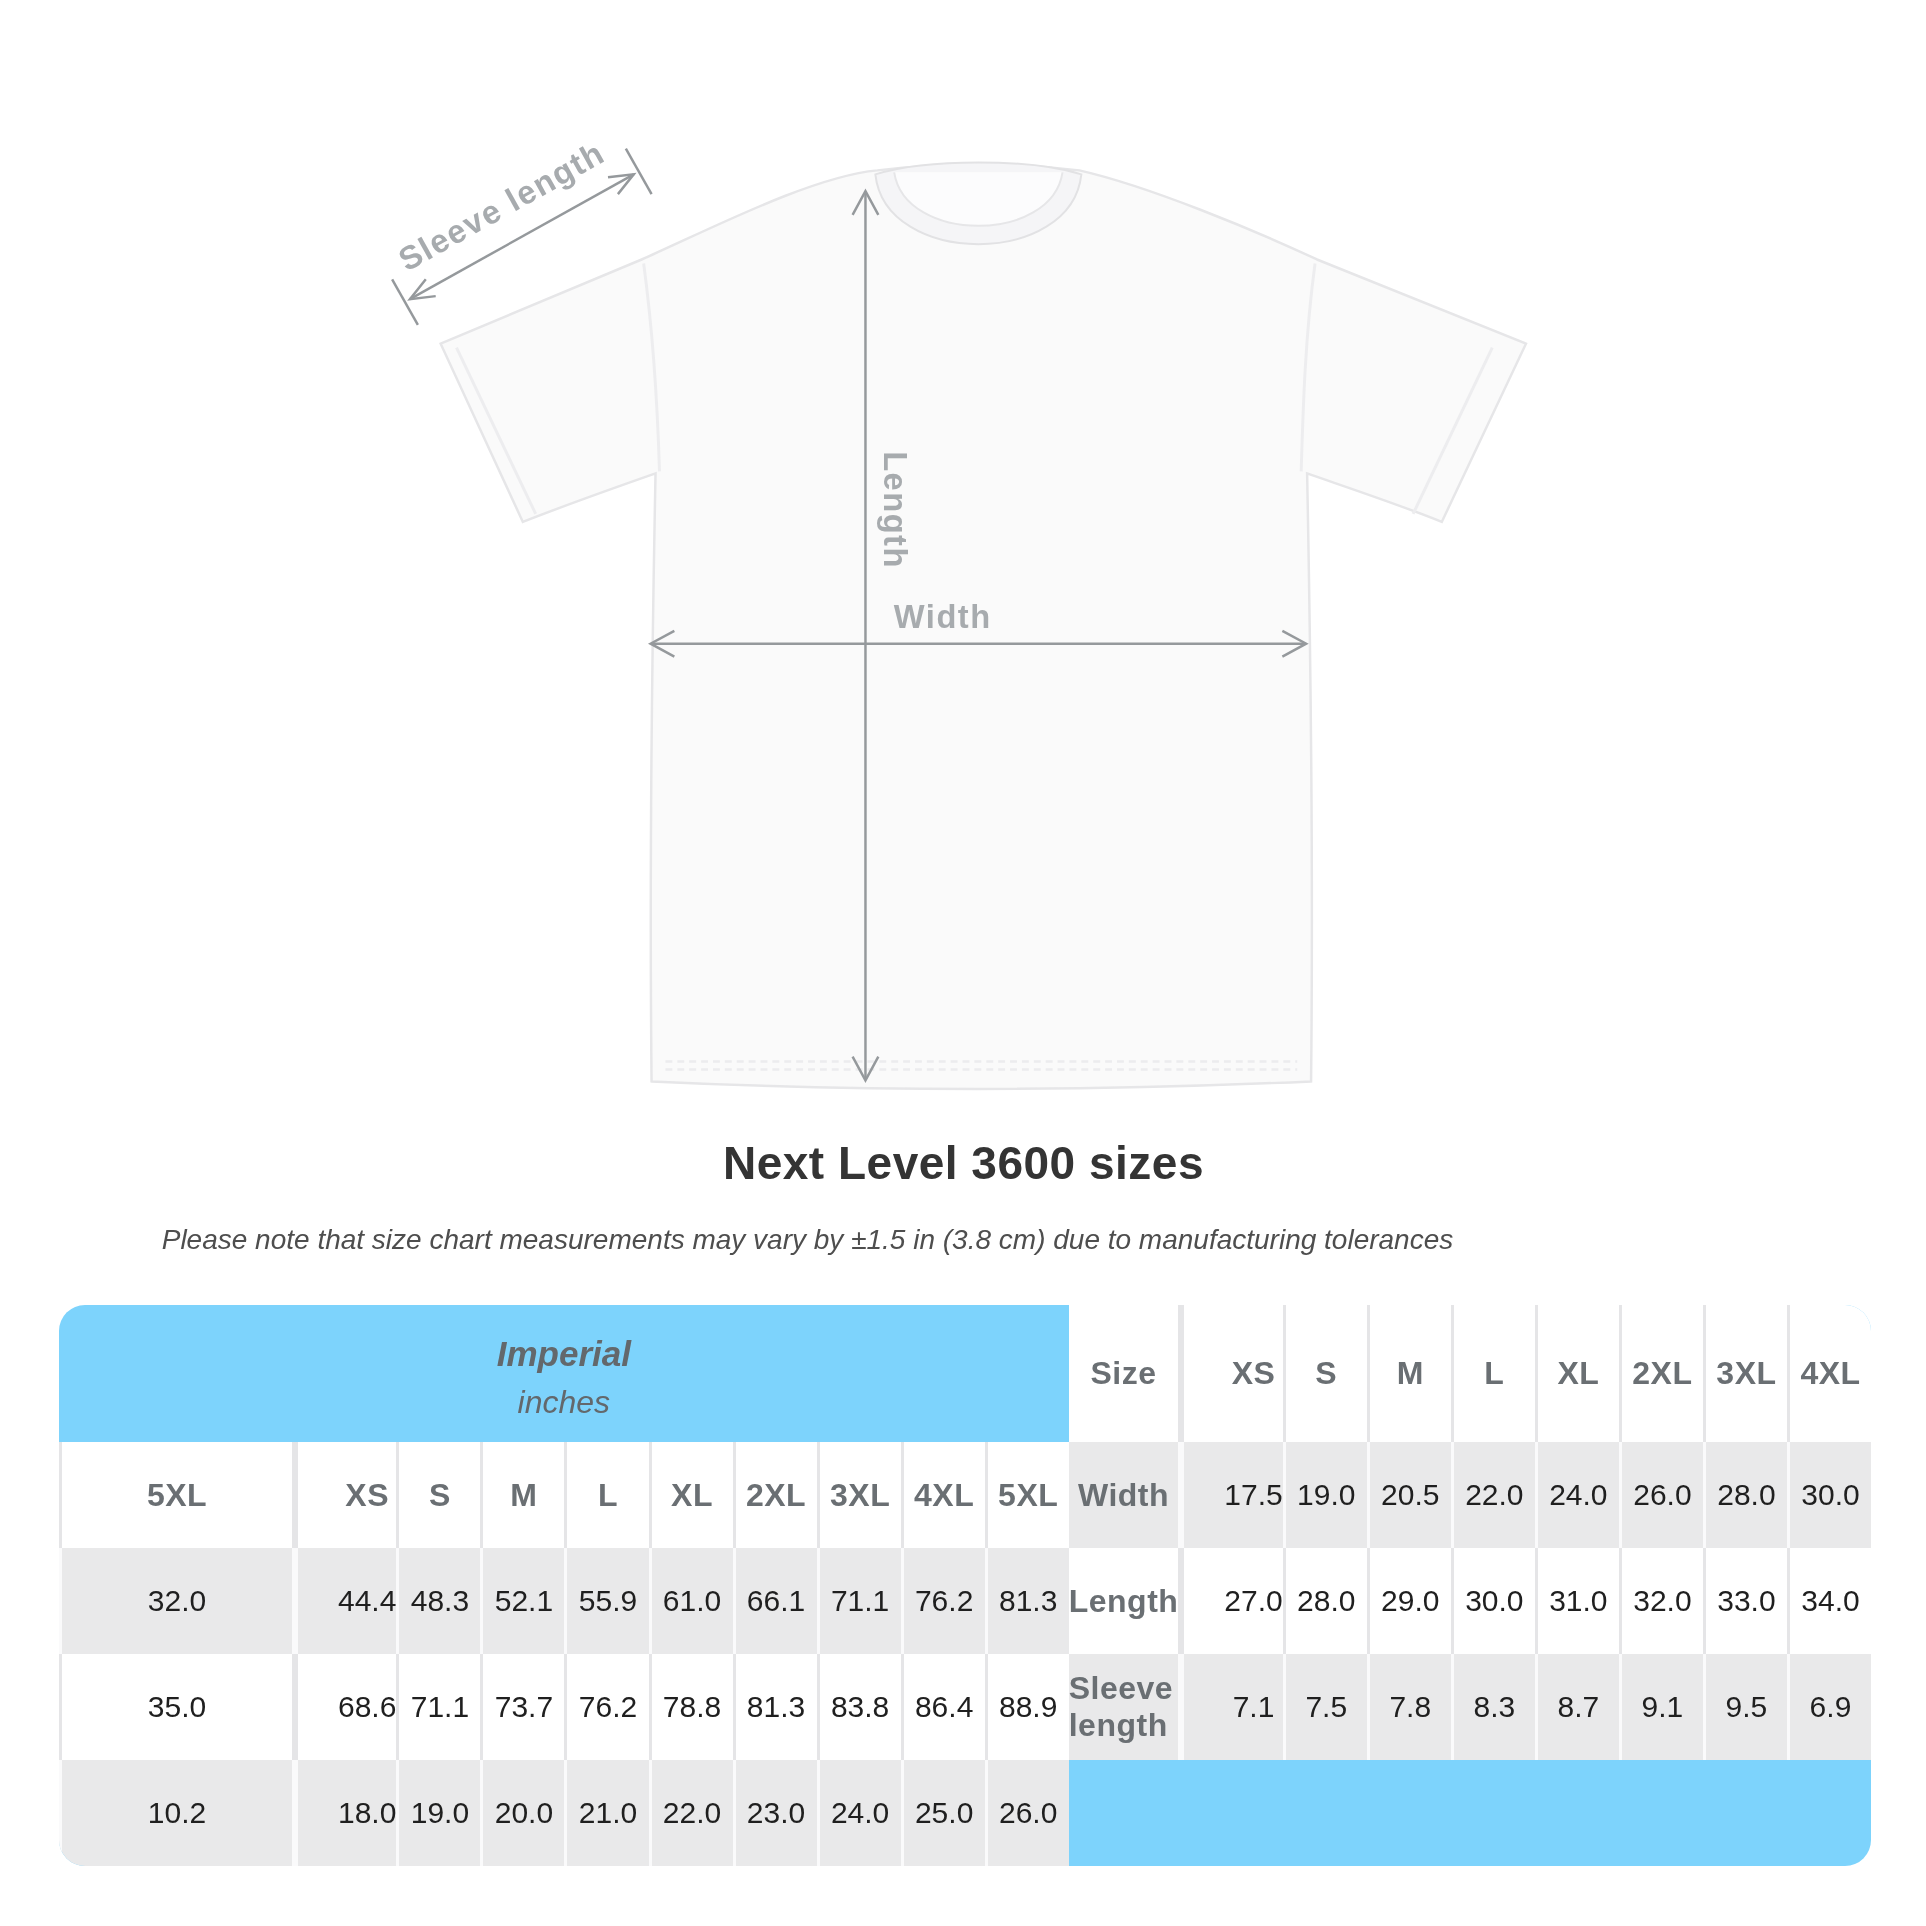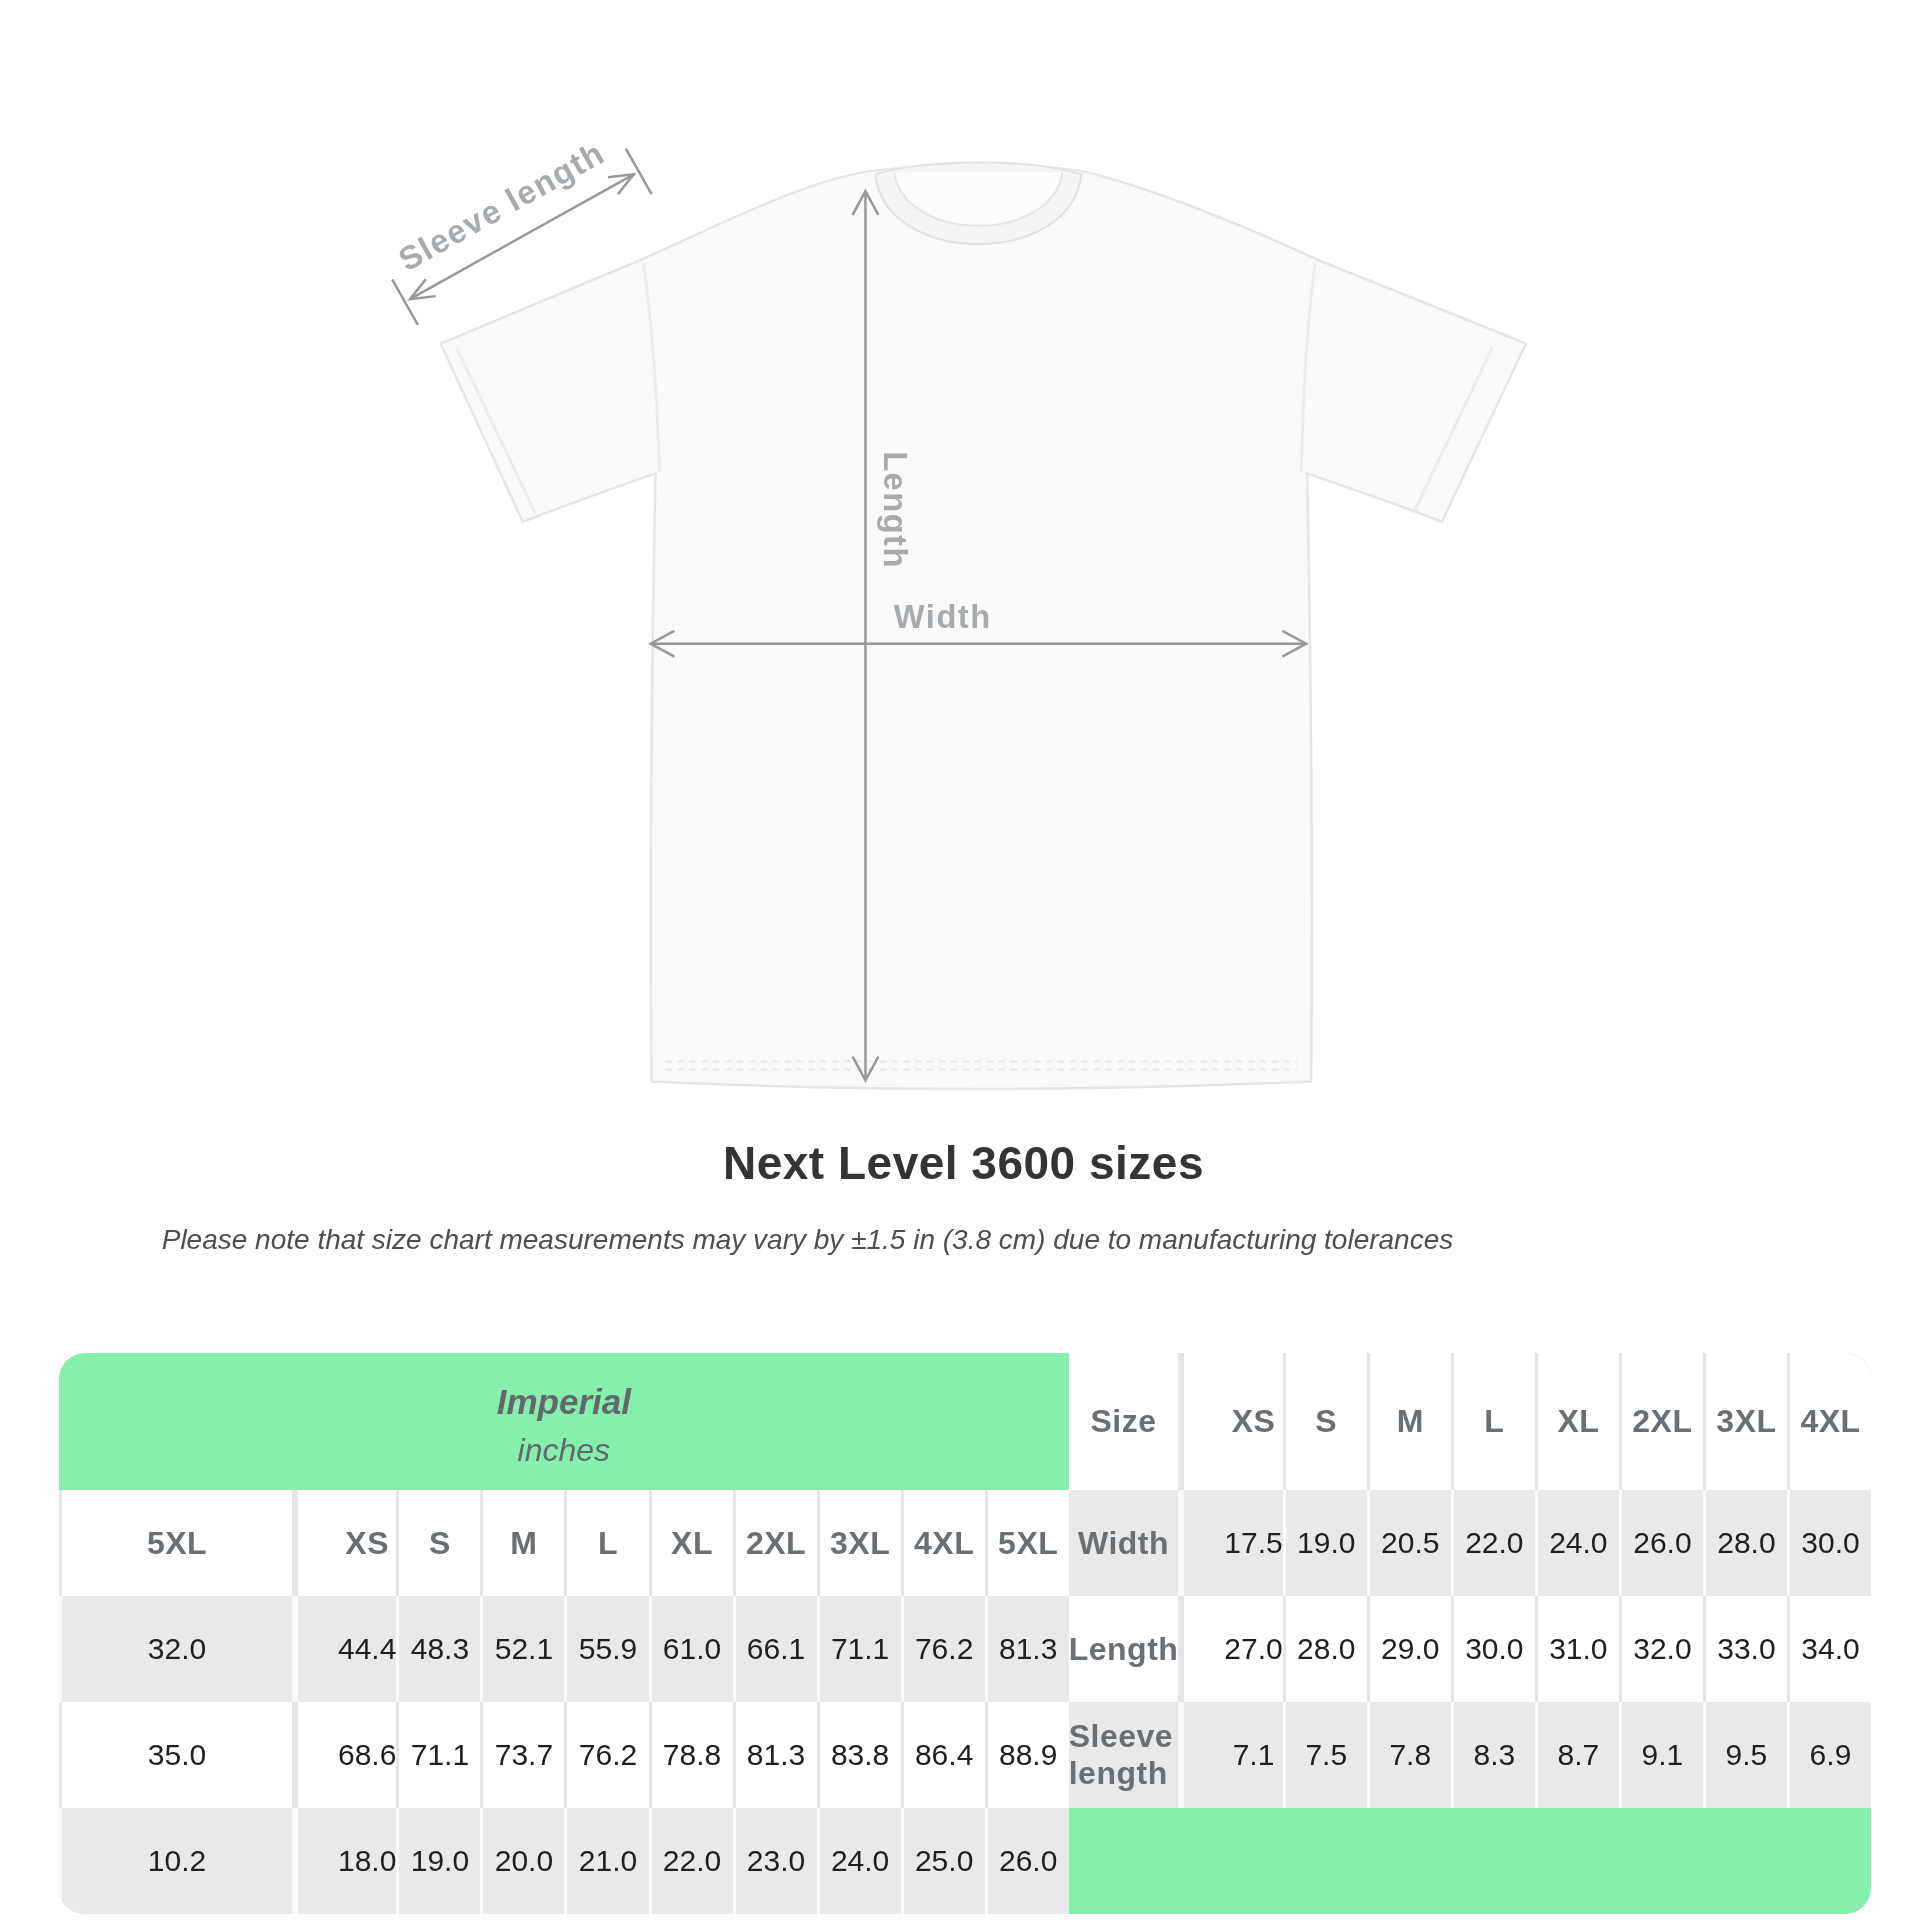--- a/index.html
+++ b/index.html
@@ -5,22 +5,22 @@
   html,body{margin:0;padding:0;background:#ffffff;}
   body{width:1927px;height:1927px;position:relative;font-family:"Liberation Sans",sans-serif;overflow:hidden;}
 
   .diagram-svg{position:absolute;top:0;left:0;}
 
   .page-title{position:absolute;top:1136px;left:0;width:1927px;text-align:center;
     font-size:46px;font-weight:700;color:#343434;letter-spacing:0.5px;}
   .page-subtitle{position:absolute;top:1224px;left:0;width:1615px;text-align:center;
     font-size:28px;font-style:italic;color:#4e4e4e;}
 
-  .size-table{position:absolute;left:59px;top:1353px;width:1812px;height:561px;
-    background:#86efac;border-radius:26px;overflow:hidden;
+  .size-table{position:absolute;left:59px;top:1305px;width:1812px;height:561px;
+    background:#7dd3fc;border-radius:26px;overflow:hidden;
     display:grid;grid-template-columns:233px repeat(18,1fr);
     grid-template-rows:137px repeat(4,1fr);}
   .band{display:flex;flex-direction:column;align-items:center;justify-content:center;
     padding-top:8px;color:#63686c;font-style:italic;}
   .band.imperial{grid-column:1/11;}
   .band.metric{grid-column:11/20;}
   .band .bt{font-size:35px;font-weight:700;}
   .band .bu{font-size:32px;margin-top:10px;}
 
   .c{display:flex;align-items:center;justify-content:center;box-sizing:border-box;}

